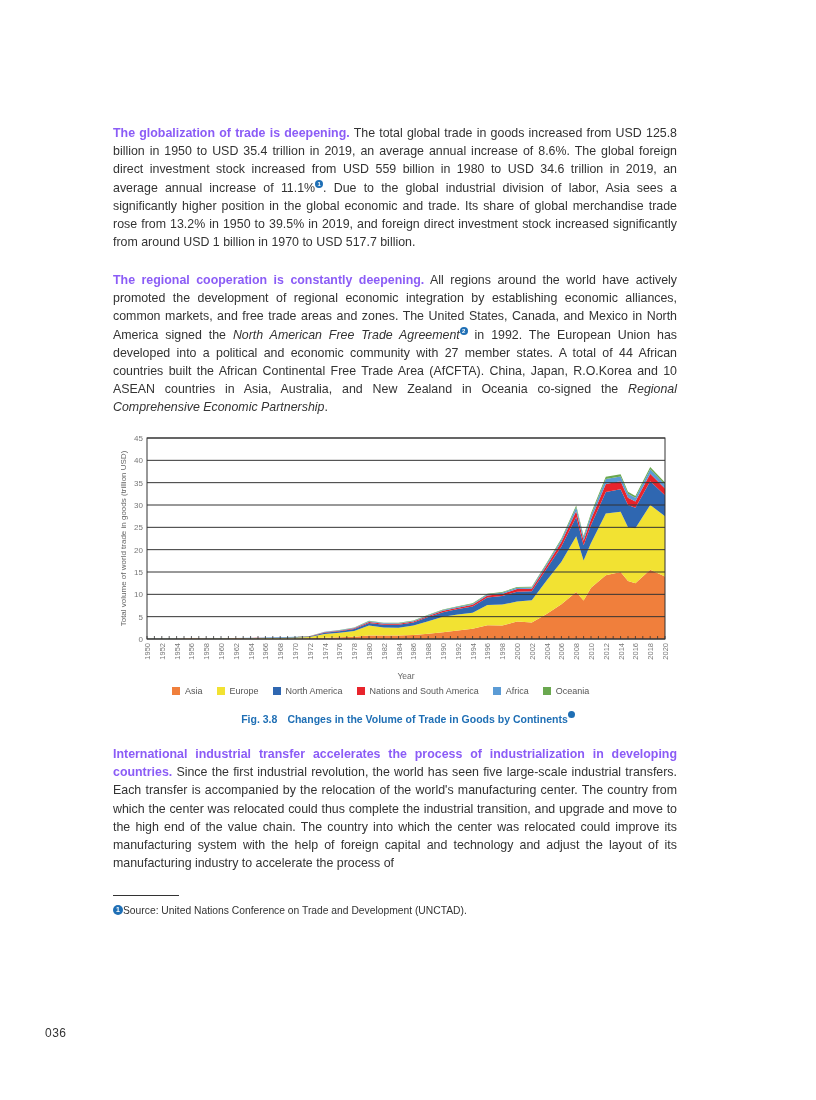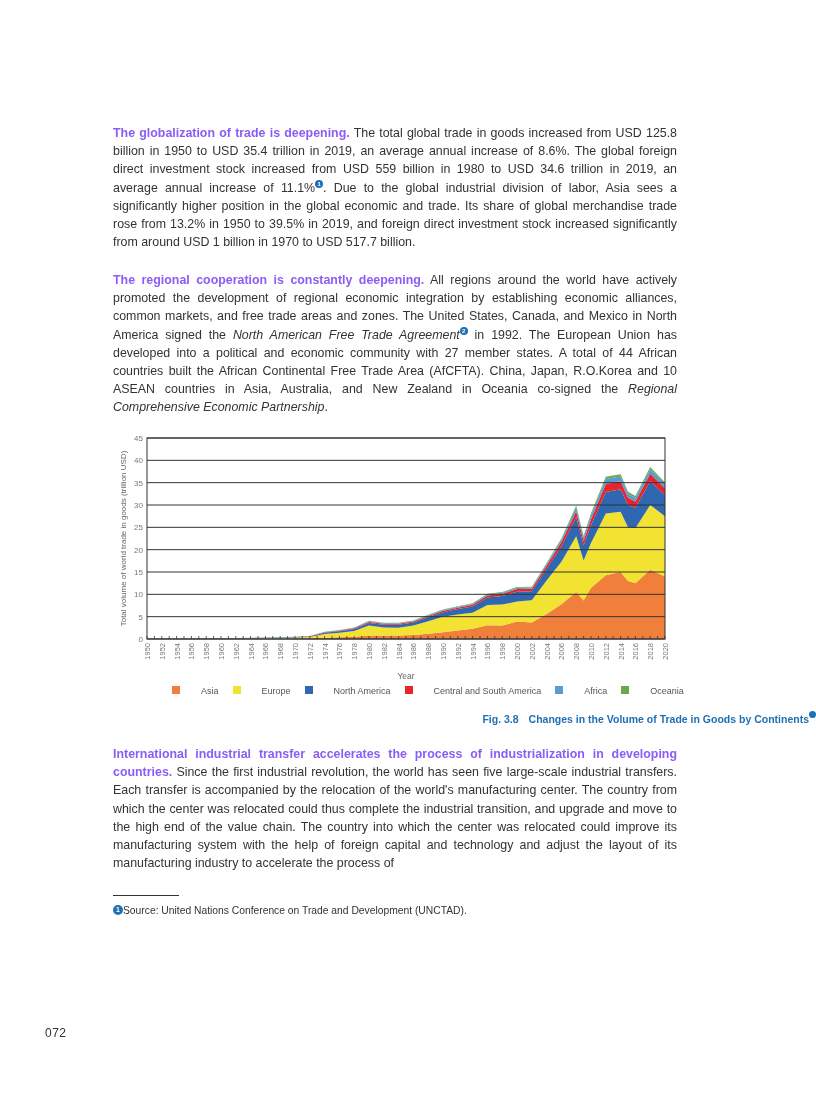--- a/index.html
+++ b/index.html
@@ -6,23 +6,23 @@
   body { width: 816px; height: 1100px; position: relative; font-family: "Liberation Sans", sans-serif; color: #2a2a2a; overflow: hidden; }
   .para { position: absolute; left: 113px; width: 564px; font-size: 12.4px; line-height: 18.2px; text-align: justify; color: #333; }
   .para b { font-weight: bold; color: #8b5cf6; }
   .para i { font-style: italic; }
   .sup { display: inline-block; width: 8px; height: 8px; border-radius: 50%; background: #1f6fb5; color: #fff; font-size: 6px; line-height: 8px; text-align: center; vertical-align: super; font-weight: bold; }
   #p1 { top: 124px; }
   #p2 { top: 271px; }
   #p3 { top: 745px; }
   .chart { position: absolute; left: 113px; top: 430px; width: 570px; height: 260px; }
   .legend { position: absolute; top: 686px; left: 172px; display: flex; gap: 14px; font-size: 9px; color: #555; }
-  .legend .item { display: flex; gap: 21px; }
+  .legend .item { display: flex; align-items: center; gap: 5px; }
   .legend .sw { width: 8px; height: 8px; display: inline-block; }
-  .caption { position: absolute; top: 711px; left: 0; width: 816px; text-align: right; font-size: 10.5px; font-weight: bold; color: #1f6fb5; }
+  .caption { position: absolute; top: 711px; left: 0; width: 816px; text-align: center; font-size: 10.5px; font-weight: bold; color: #1f6fb5; }
   .caption .num { margin-right: 10px; }
   .caption .dot { display: inline-block; width: 7px; height: 7px; border-radius: 50%; background: #1f6fb5; vertical-align: super; }
   .fn-rule { position: absolute; left: 113px; top: 895px; width: 66px; border-top: 1px solid #333; }
   .footnotes { position: absolute; left: 113px; top: 903px; width: 564px; font-size: 10.3px; line-height: 15.5px; color: #333; }
   .fn { display: flex; gap: 0; text-align: justify; }
   .fn .badge { flex: 0 0 10px; width: 10px; height: 10px; border-radius: 50%; background: #1f6fb5; color: #fff; font-size: 7px; line-height: 10px; text-align: center; font-weight: bold; margin-top: 2px; }
   .pageno { position: absolute; left: 45px; top: 1026px; font-size: 12px; color: #333; letter-spacing: 0.5px; }
 </style>
 </head>
 <body>
@@ -178,21 +178,21 @@
     <div class="item">
       <span class="sw" style="background: rgb(242, 226, 50);"></span>
       <span>Europe</span>
     </div>
     <div class="item">
       <span class="sw" style="background: rgb(47, 103, 177);"></span>
       <span>North America</span>
     </div>
     <div class="item">
       <span class="sw" style="background: rgb(232, 36, 44);"></span>
-      <span>Central and South America</span>
+      <span>Nations and South America</span>
     </div>
     <div class="item">
       <span class="sw" style="background: rgb(91, 155, 213);"></span>
       <span>Africa</span>
     </div>
     <div class="item">
       <span class="sw" style="background: rgb(106, 168, 79);"></span>
       <span>Oceania</span>
     </div>
   </div>
@@ -202,13 +202,13 @@
 <div class="para" id="p3"><b>International industrial transfer accelerates the process of industrialization in developing countries.</b><span> Since the first industrial revolution, the world has seen five large-scale industrial transfers. Each transfer is accompanied by the relocation of the world's manufacturing center. The country from which the center was relocated could thus complete the industrial transition, and upgrade and move to the high end of the value chain. The country into which the center was relocated could improve its manufacturing system with the help of foreign capital and technology and adjust the layout of its manufacturing industry to accelerate the process of</span></div>
 
 <div class="fn-rule"></div>
 <div class="footnotes">
   <div class="fn">
       <span class="badge">1</span>
       <span>Source: United Nations Conference on Trade and Development (UNCTAD).</span>
     </div>
 </div>
 
-<div class="pageno">072</div>
+<div class="pageno">036</div>
 
 </body></html>

